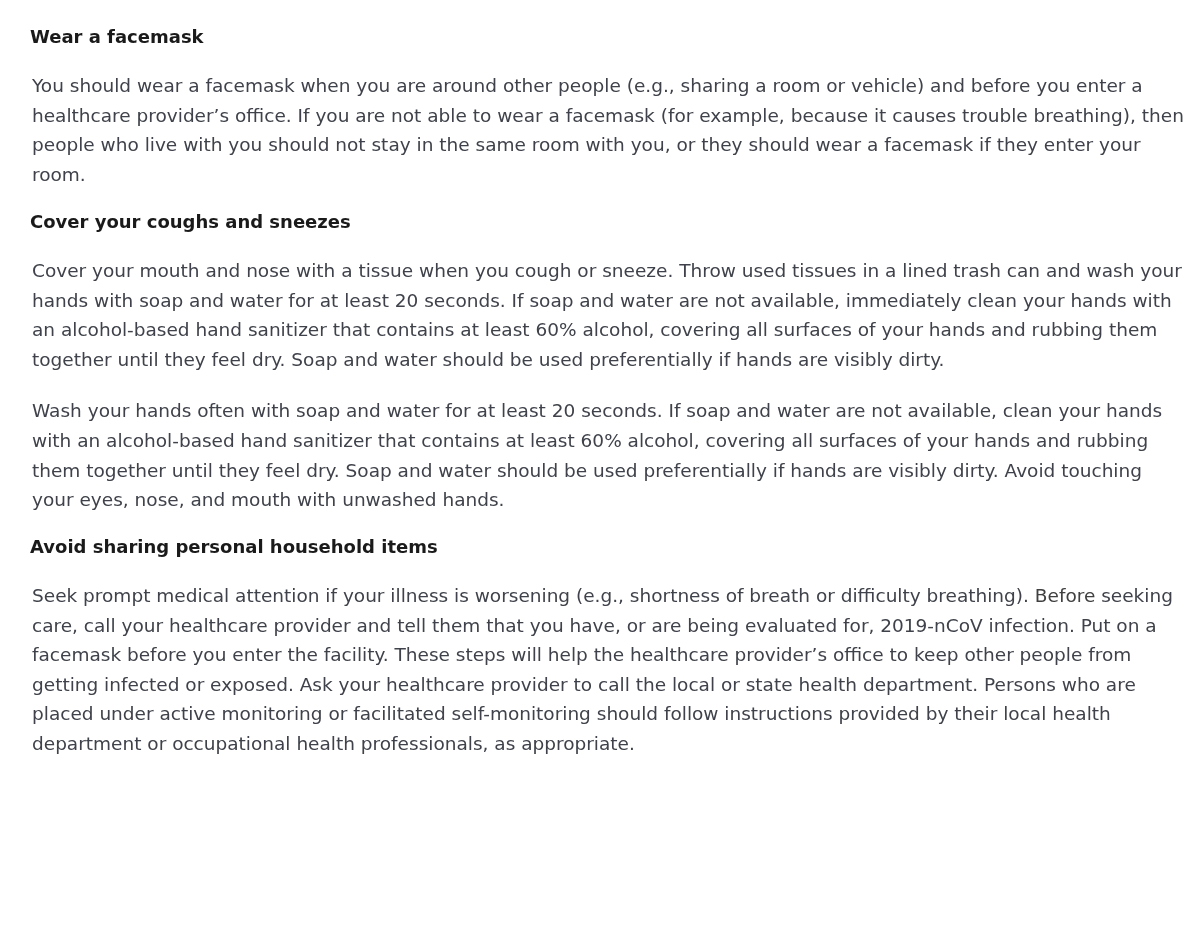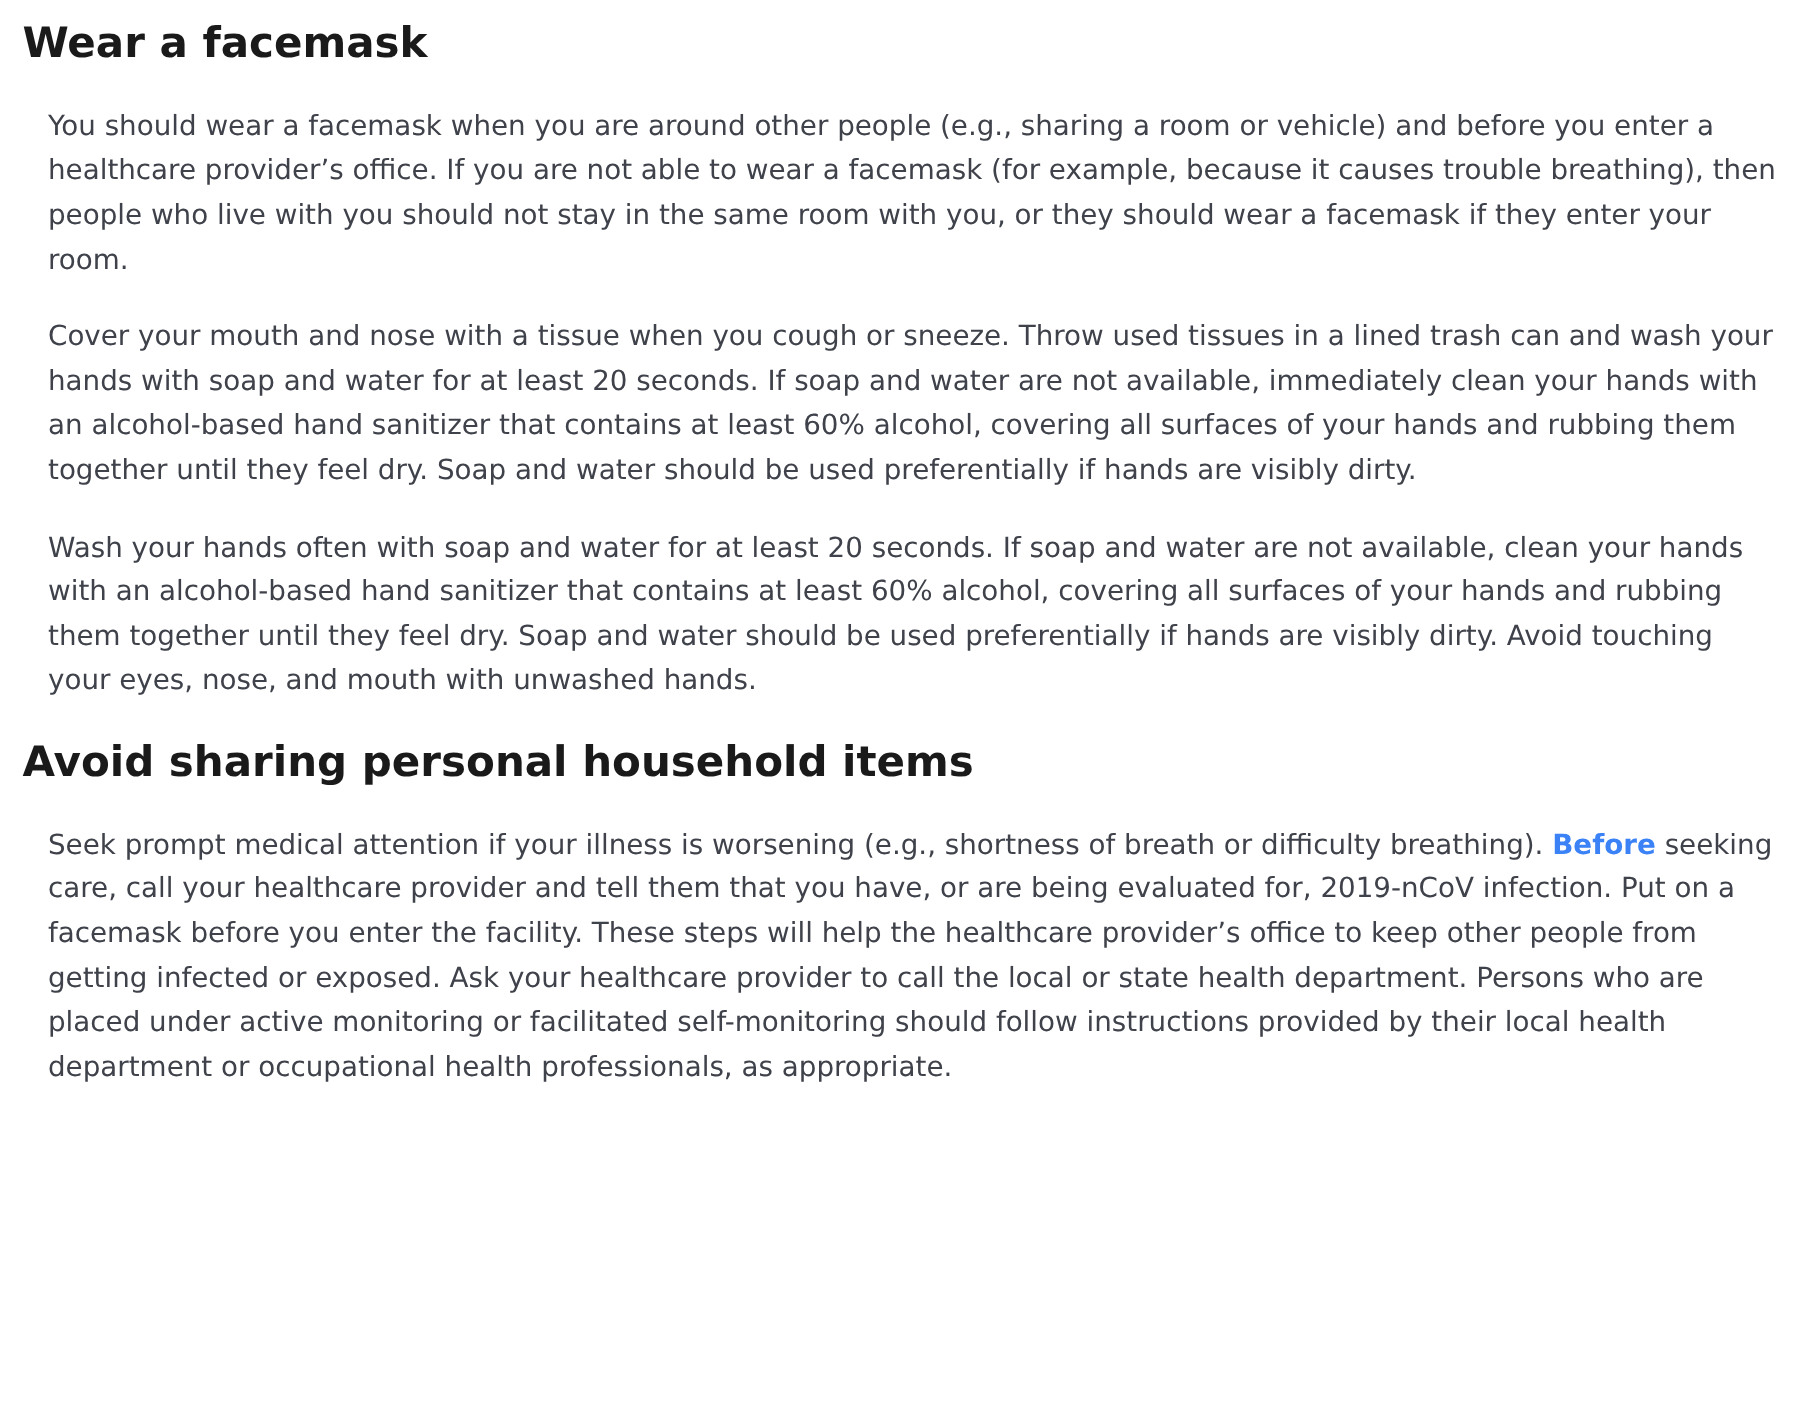--- a/index.html
+++ b/index.html
@@ -10,51 +10,52 @@
   body {
     font-family: "DejaVu Sans", "Liberation Sans", sans-serif;
     color: #3f424a;
   }
   .page {
     width: 1200px;
     box-sizing: border-box;
     padding: 10px 16px 30px 15px;
   }
   .section h2 {
-    font-size: 28px;
+    font-size: 18px;
     line-height: 1.35;
     font-weight: 700;
     color: #1a1a1a;
-    margin: 0;
+    margin: 15px;
     font-family: "DejaVu Sans", "Liberation Sans", sans-serif;
   }
   .section p {
     font-size: 18.5px;
     line-height: 29.6px;
     font-weight: 400;
     color: #3f424a;
     margin: 22px 0 20px 17px;
   }
   .section:last-child p { margin-bottom: 0; }
   .bold-inline {
-    font-weight: 700;
-    color: #3b82f6;
+    font-weight: 400;
+    color: #404040;
   }
 </style>
 </head>
 <body>
 
 <div class="page">
 
   <div class="section">
     <h2>Wear a facemask</h2>
     <p>You should wear a facemask when you are around other people (e.g., sharing a room or vehicle) and before you enter a healthcare provider’s office. If you are not able to wear a facemask (for example, because it causes trouble breathing), then people who live with you should not stay in the same room with you, or they should wear a facemask if they enter your room.</p>
   </div>
 
   <div class="section">
+    <h2>Cover your coughs and sneezes</h2>
     <p>Cover your mouth and nose with a tissue when you cough or sneeze. Throw used tissues in a lined trash can and wash your hands with soap and water for at least 20 seconds. If soap and water are not available, immediately clean your hands with an alcohol-based hand sanitizer that contains at least 60% alcohol, covering all surfaces of your hands and rubbing them together until they feel dry. Soap and water should be used preferentially if hands are visibly dirty.</p>
   </div>
 
   <div class="section">
     <p>Wash your hands often with soap and water for at least 20 seconds. If soap and water are not available, clean your hands with an alcohol-based hand sanitizer that contains at least 60% alcohol, covering all surfaces of your hands and rubbing them together until they feel dry. Soap and water should be used preferentially if hands are visibly dirty. Avoid touching your eyes, nose, and mouth with unwashed hands.</p>
   </div>
 
   <div class="section">
     <h2>Avoid sharing personal household items</h2>
   </div>

